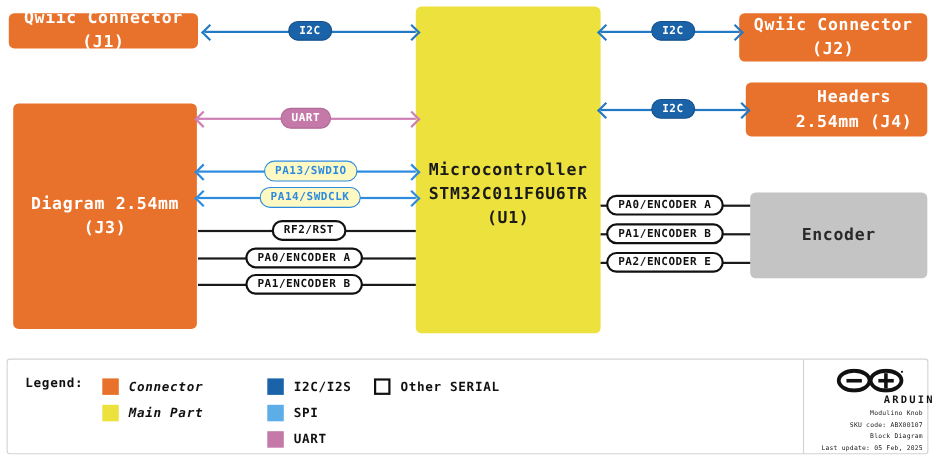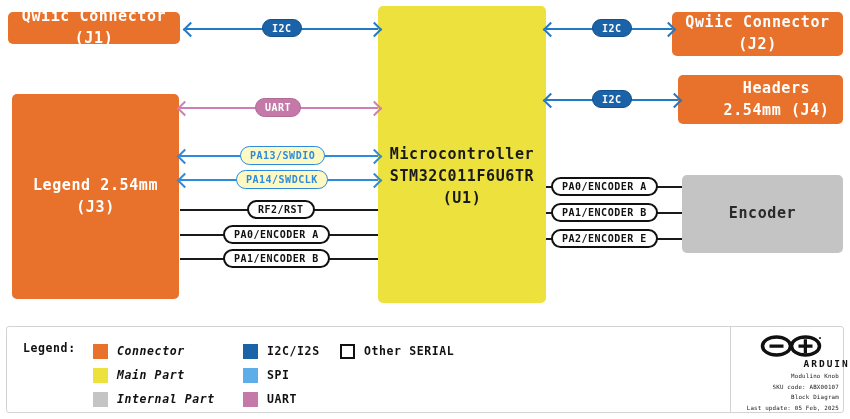--- a/index.html
+++ b/index.html
@@ -217,21 +217,21 @@
     letter-spacing: 0.2px;
   }
 </style>
 </head>
 <body>
 
 <div id="diagram">
 
   <div class="block connector" id="blk-j1">Qwiic Connector (J1)</div>
 
-  <div class="block connector" id="blk-j3">Legend 2.54mm (J3)</div>
+  <div class="block connector" id="blk-j3">Diagram 2.54mm (J3)</div>
 
   <div class="block mainpart" id="blk-mcu">
     <div style="position:absolute;left:0;right:0;top:138px;text-align:center;">
       <div>Microcontroller</div>
       <div>STM32C011F6U6TR (U1)</div>
     </div>
   </div>
 
   <div class="block connector" id="blk-j2">Qwiic Connector (J2)</div>
 
@@ -296,24 +296,20 @@
   <div id="legend-title">Legend:</div>
 
   <div class="legend-col" id="legend-col-0">
     <div class="legend-item">
       <span class="swatch" style="background:#E8722C"></span>
       <span>Connector</span>
     </div>
     <div class="legend-item">
       <span class="swatch" style="background:#EDE13D"></span>
       <span>Main Part</span>
-    </div>
-    <div class="legend-item">
-      <span class="swatch" style="background:#C4C4C4"></span>
-      <span>Internal Part</span>
     </div>
   </div>
 
   <div class="legend-col" id="legend-col-1">
     <div class="legend-item">
       <span class="swatch" style="background:#1B63A8"></span>
       <span>I2C/I2S</span>
     </div>
     <div class="legend-item">
       <span class="swatch" style="background:#5DAEE8"></span>

